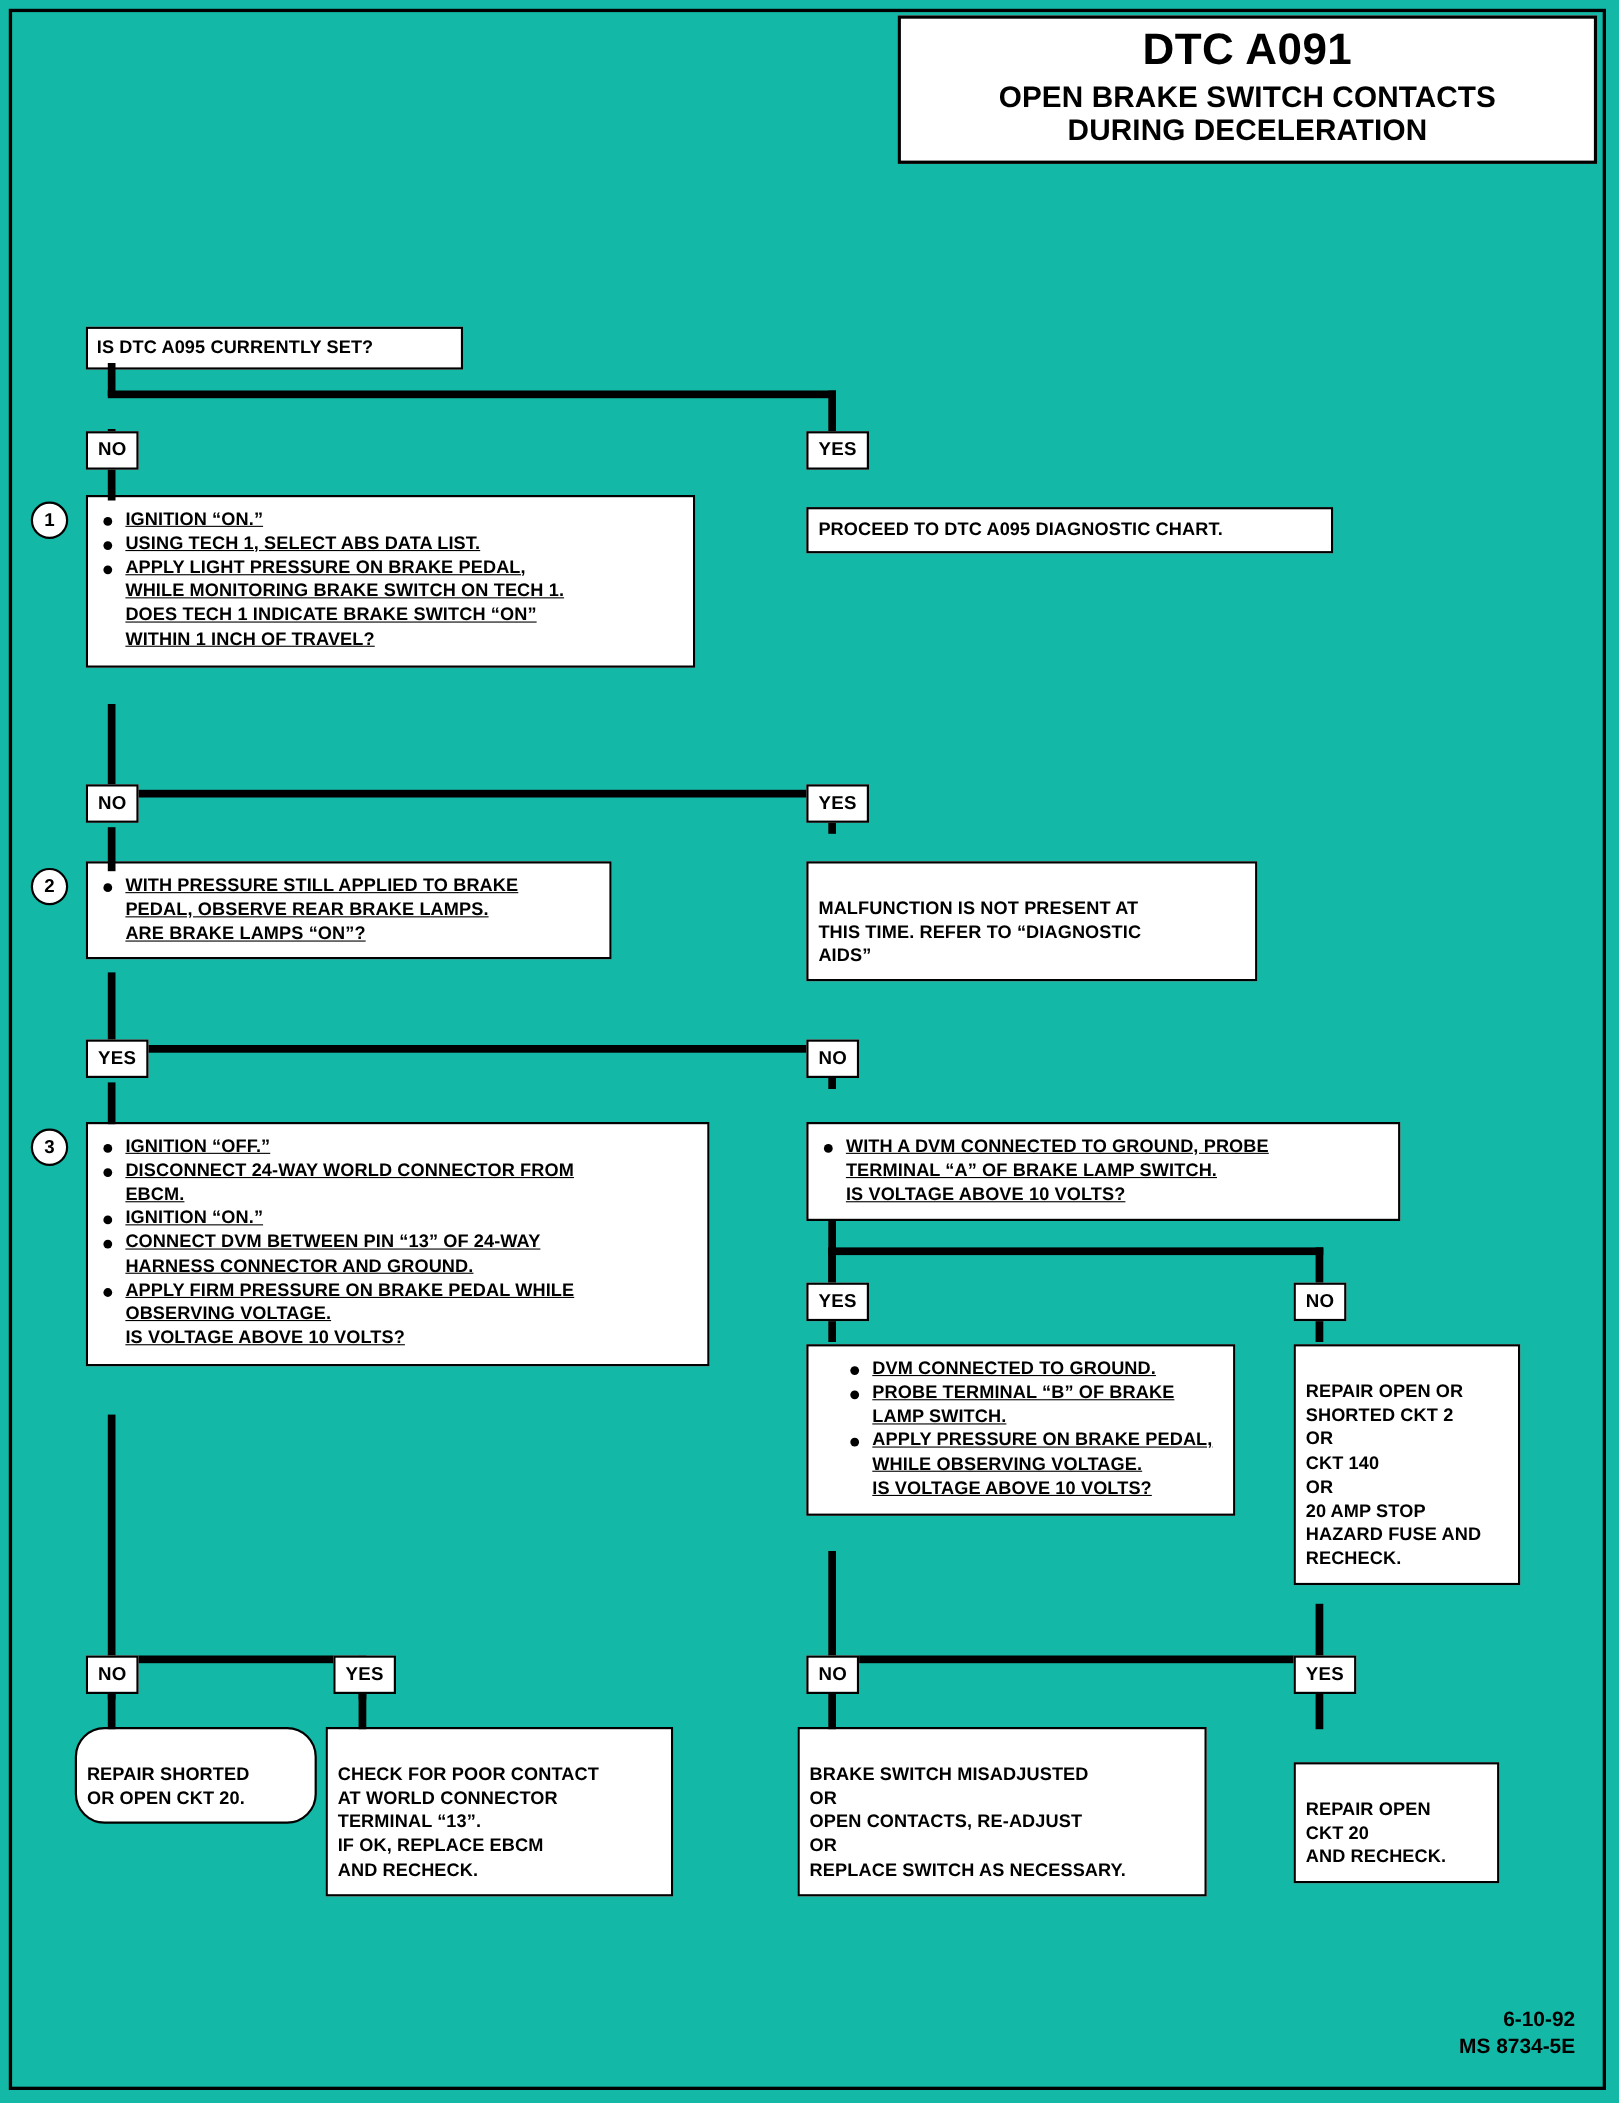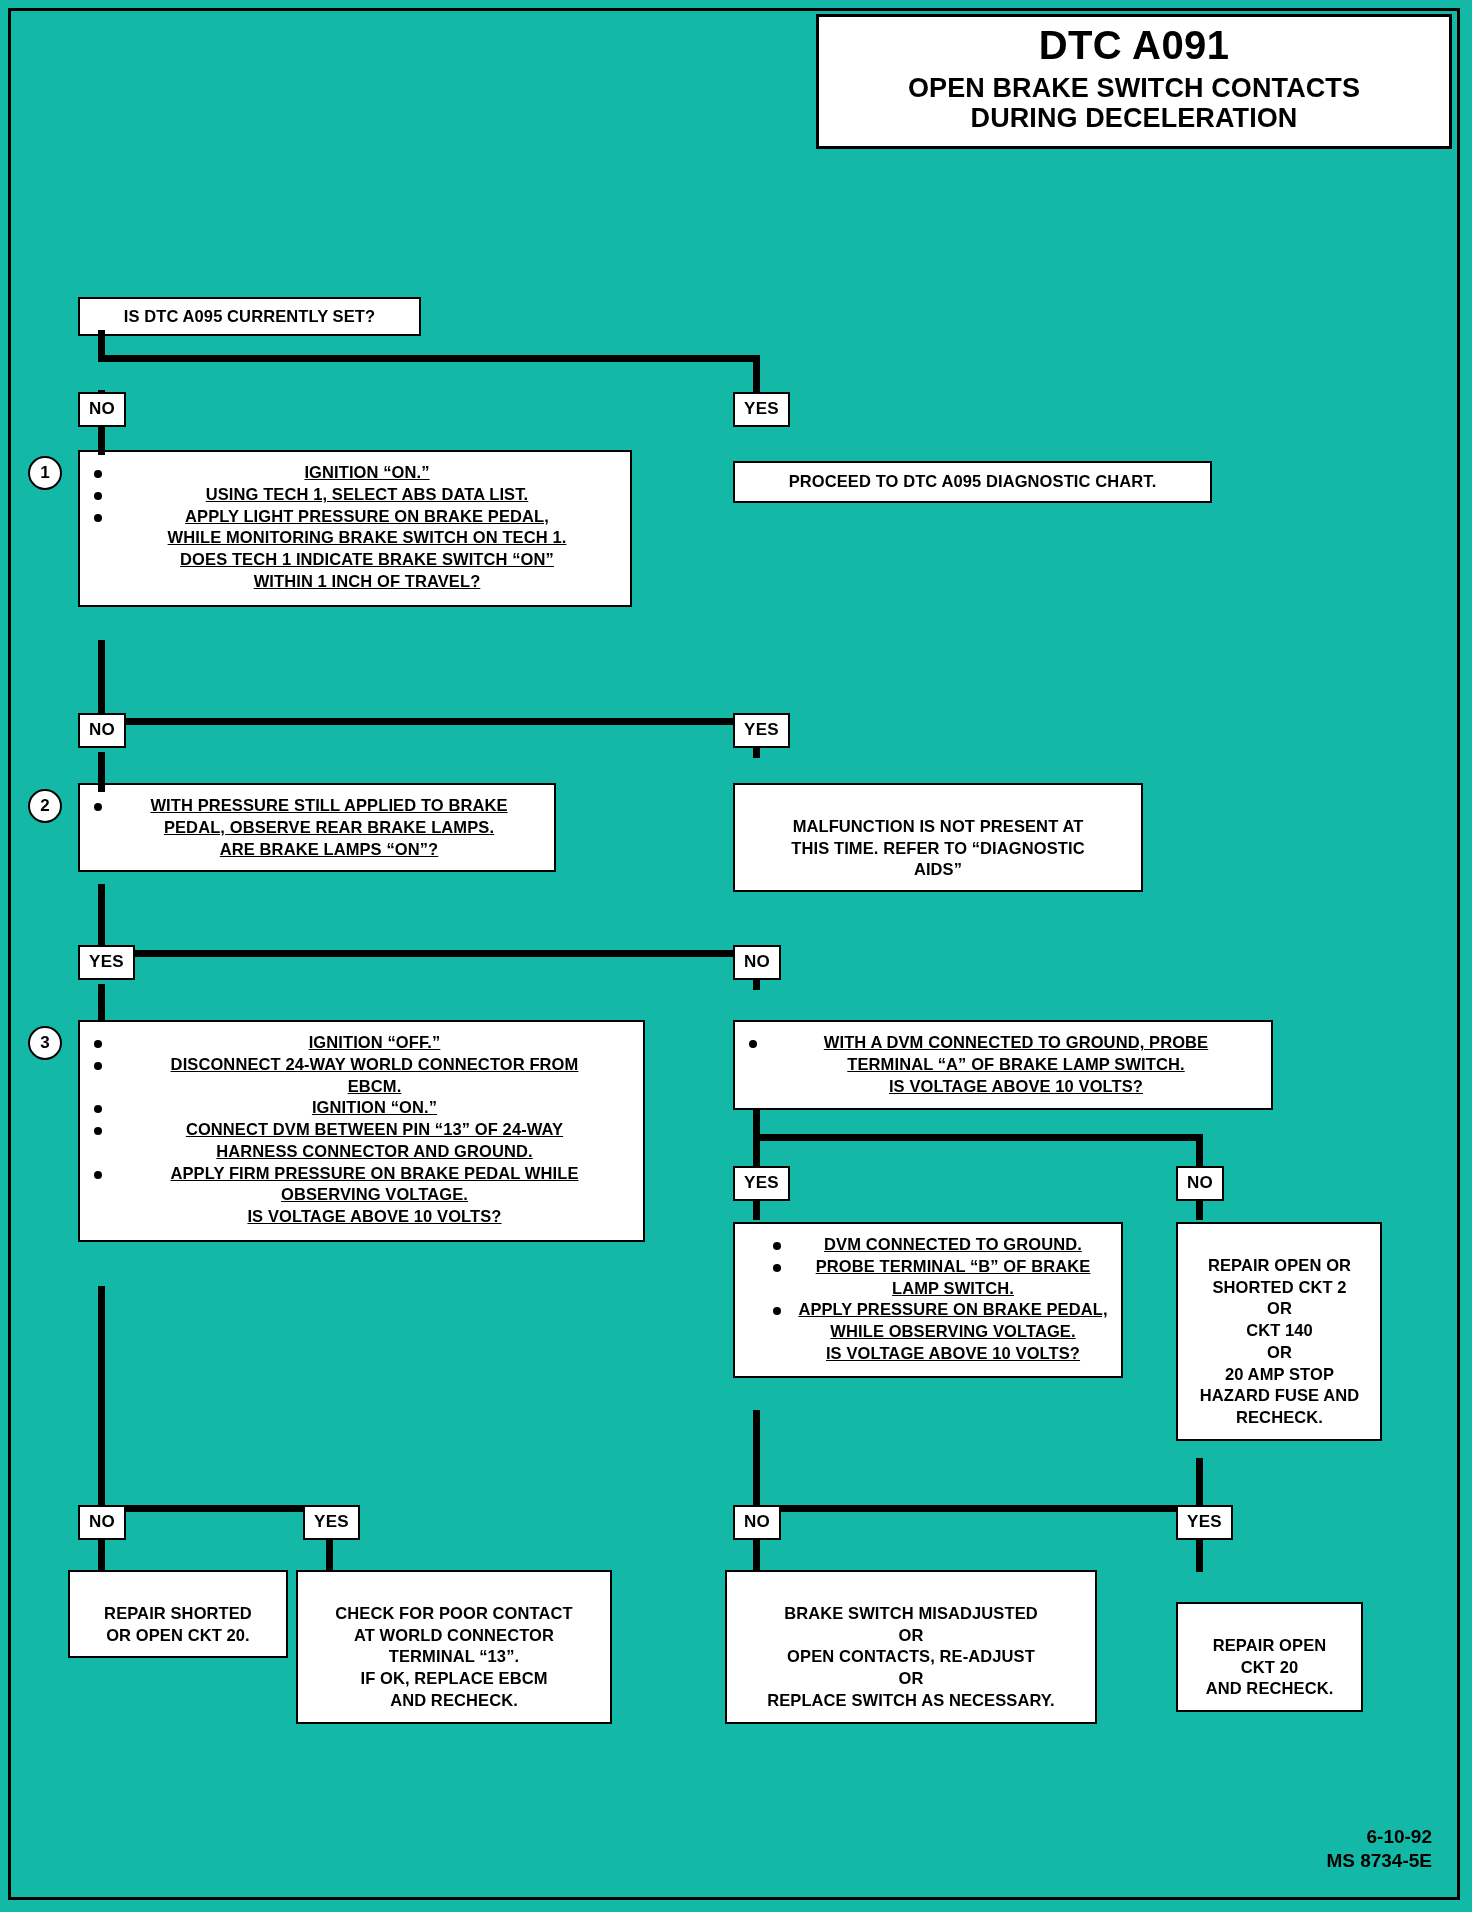--- a/index.html
+++ b/index.html
@@ -10,21 +10,21 @@
   
   .title-block{position:absolute;left:816px;top:14px;width:636px;border:3px solid #000;
       box-sizing:border-box;background:#fff;padding:6px 10px 12px 10px;text-align:center;}
   .title-main{font-size:40px;font-weight:bold;letter-spacing:.4px;line-height:1.14;}
   .title-sub{font-size:27px;font-weight:bold;line-height:1.14;margin-top:4px;letter-spacing:.1px;}
 
   
   .box{position:absolute;border:2.5px solid #000;background:#fff;box-sizing:border-box;
        font-size:16.5px;font-weight:bold;line-height:1.32;letter-spacing:.1px;}
   .box.thin{border-width:2px;}
-  .box-inner{padding:7px 9px 7px 9px;text-align:center;}
+  .box-inner{padding:7px 9px 7px 9px;}
 
   
   .tag{position:absolute;border:2.5px solid #000;background:#fff;box-sizing:border-box;
        font-size:17px;font-weight:bold;padding:5px 9px 6px 9px;z-index:4;letter-spacing:.3px;}
 
   
   .stepnum{position:absolute;width:30px;height:30px;border:2.5px solid #000;border-radius:50%;
      background:#fff;font-size:17px;font-weight:bold;display:flex;align-items:center;
      justify-content:center;z-index:5;}
 
@@ -258,21 +258,21 @@
     <span>YES</span>
   </div>
 
   <div class="tag" style="left:733px;top:1505px;">
     <span>NO</span>
   </div>
   <div class="tag" style="left:1176px;top:1505px;">
     <span>YES</span>
   </div>
 
-  <div class="box thin" style="left:68px;top:1570px;width:220px;">
+  <div class="box thin" style="left:68px;top:1570px;width:220px;border-radius:27px;">
     <div class="box-inner plain" style="padding:9px 9px 10px 9px;">
       <span>REPAIR SHORTED
 OR OPEN CKT 20.</span>
     </div>
   </div>
 
   <div class="box thin" style="left:296px;top:1570px;width:316px;">
     <div class="box-inner plain" style="padding:9px 9px 10px 9px;">
       <span>CHECK FOR POOR CONTACT
 AT WORLD CONNECTOR

